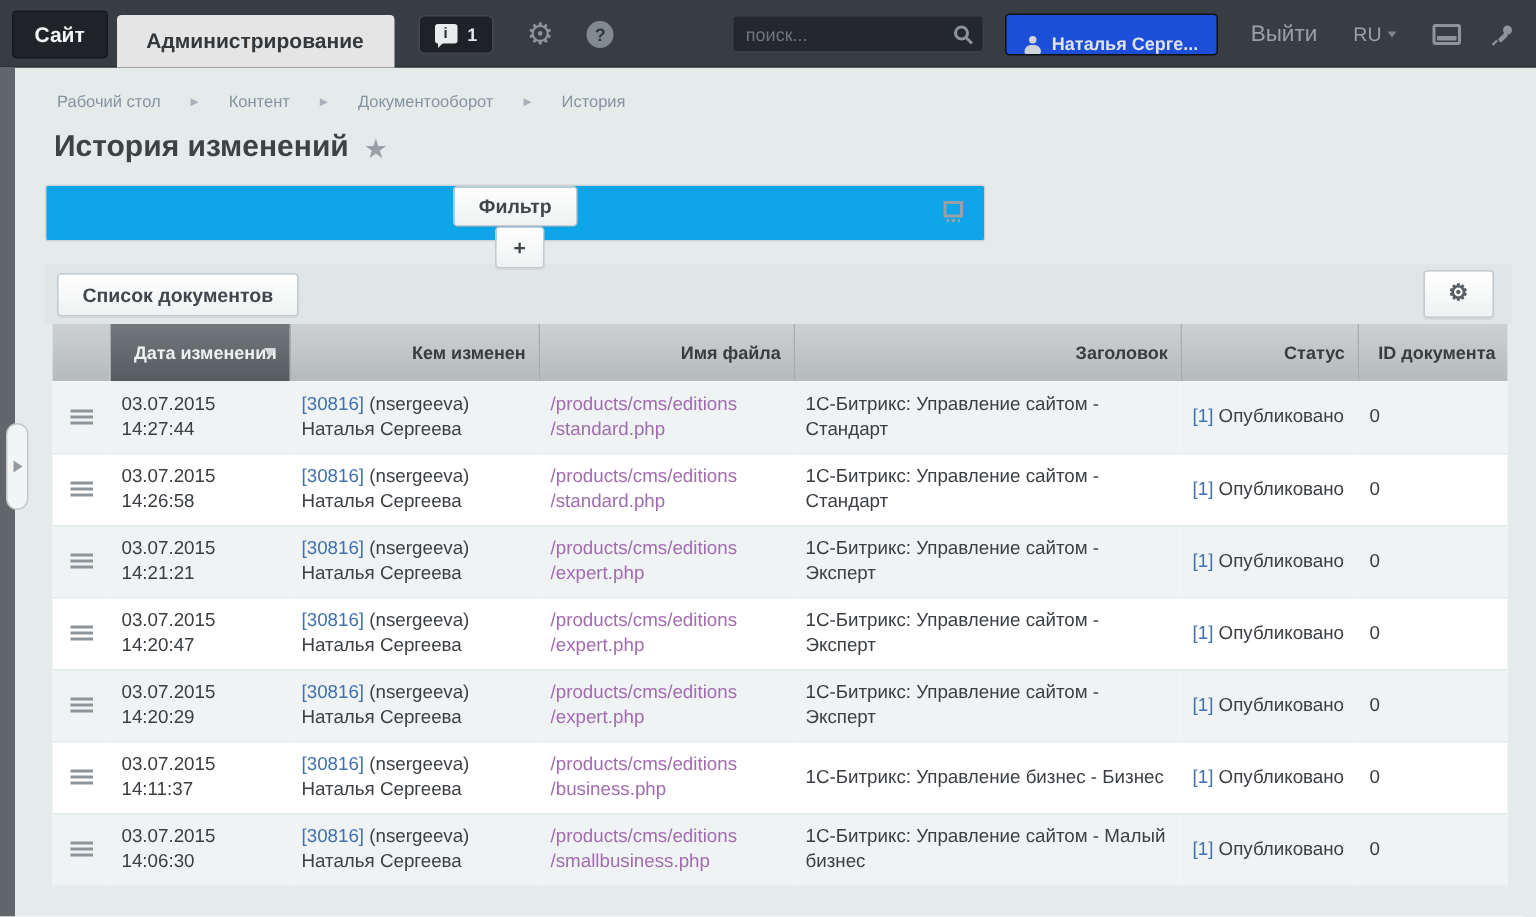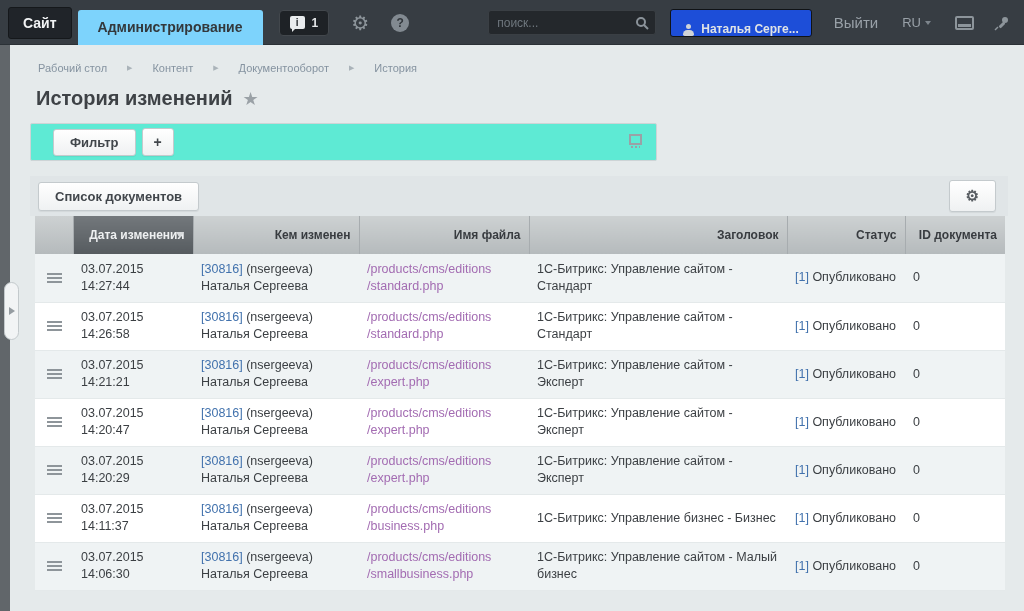--- a/index.html
+++ b/index.html
@@ -3,21 +3,21 @@
 <meta charset="utf-8">
 <style>
   * { margin:0; padding:0; box-sizing:border-box; }
   html,body { width:1024px; height:611px; overflow:hidden; }
   body { font-family:"Liberation Sans", sans-serif; background:#e5eaeb; position:relative; }
 
   
   .topbar { height:45px; background:#373d43; display:flex; align-items:center; position:relative; box-shadow:inset 0 -1px 0 #2b3136; }
   .tab-site { margin-left:8px; background:#202429; color:#f2f4f5; font-weight:bold; font-size:14px;
     padding:7px 14px; border-radius:3px; border:1px solid #15181b; cursor:pointer; }
-  .tab-admin { margin-left:6px; align-self:flex-end; background:#7dd3fc; color:#33383c; font-weight:bold; font-size:14px;
+  .tab-admin { margin-left:6px; align-self:flex-end; background:#e5e5e5; color:#33383c; font-weight:bold; font-size:14px;
     padding:9px 20px 10px; border-radius:3px 3px 0 0; cursor:pointer; }
   .notif-badge { margin-left:16px; background:#1e2226; border:1px solid #42474c; border-radius:4px;
     display:flex; align-items:center; gap:7px; padding:5px 10px; cursor:pointer; }
   .notif-icon { width:15px; height:13px; background:#e9ecee; border-radius:2px; position:relative;
     color:#272b2f; font-size:10px; font-weight:bold; text-align:center; line-height:13px; }
   .notif-icon:after { content:""; position:absolute; left:2px; bottom:-3px; border:3px solid transparent; border-top-color:#e9ecee; border-left-color:#e9ecee; width:0; height:0; }
   .notif-count { color:#e4e7e9; font-size:12px; font-weight:bold; }
   .top-gear { margin-left:22px; color:#8d959b; font-size:20px; line-height:20px; cursor:pointer; }
   .top-help { margin-left:22px; width:18px; height:18px; border-radius:50%; background:#828a91; color:#31363b;
     font-size:12px; font-weight:bold; text-align:center; line-height:18px; cursor:pointer; }
@@ -49,22 +49,22 @@
   
   .content { position:absolute; left:30px; top:45px; right:0; bottom:0; }
   .breadcrumb { padding:17px 0 0 8px; font-size:11px; color:#8593a0; display:flex; align-items:center; gap:20px; }
   .breadcrumb .bc-item { cursor:pointer; }
   .bc-sep { color:#aab3b9; font-size:7px; }
   .page-title-row { padding:13px 0 0 6px; display:flex; align-items:center; gap:10px; }
   .page-title { font-size:20px; font-weight:bold; color:#3e4246; }
   .fav-star { color:#9aa1a6; font-size:18px; cursor:pointer; }
 
   
-  .filter-band { margin:13px 0 0 0; width:627px; height:38px; background:#5eead4; border:1px solid #cdd4d6;
-    border-radius:2px; display:flex; align-items:center; padding:0 22px; position:relative; }
+  .filter-band { margin:13px 0 0 0; width:627px; height:38px; background:#0ea5e9; border:1px solid #cdd4d6;
+    border-radius:2px; display:flex; align-items:center; padding:0 22px; position:relative;flex-direction:column; }
   .btn-white { background:linear-gradient(#ffffff,#eff1f2); border:1px solid #c4cacd; border-radius:3px;
     color:#41464b; font-size:13px; font-weight:bold; padding:5px 16px; cursor:pointer;
     box-shadow:0 1px 1px rgba(0,0,0,.06); font-family:"Liberation Sans", sans-serif; }
   .btn-plus { margin-left:6px; padding:5px 11px; font-size:14px; }
   .filter-sq { position:absolute; right:14px; top:10px; width:13px; height:11px; border:2px solid #9aa1a6; cursor:pointer; }
   .filter-sq:after { content:""; position:absolute; left:0px; right:0px; bottom:-5px; height:2px;
     background:repeating-linear-gradient(90deg,#9aa1a6 0 2px,transparent 2px 4px); }
 
   
   .grid-wrap { margin-top:15px; width:978px; }

